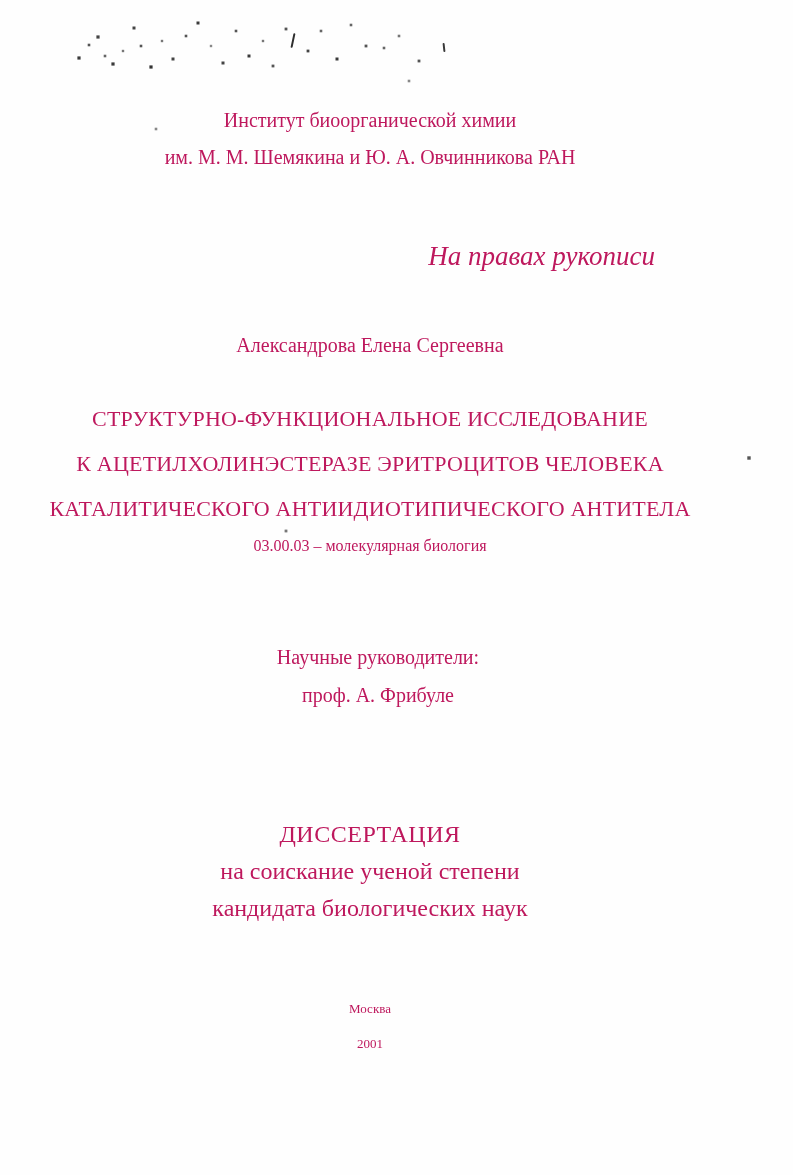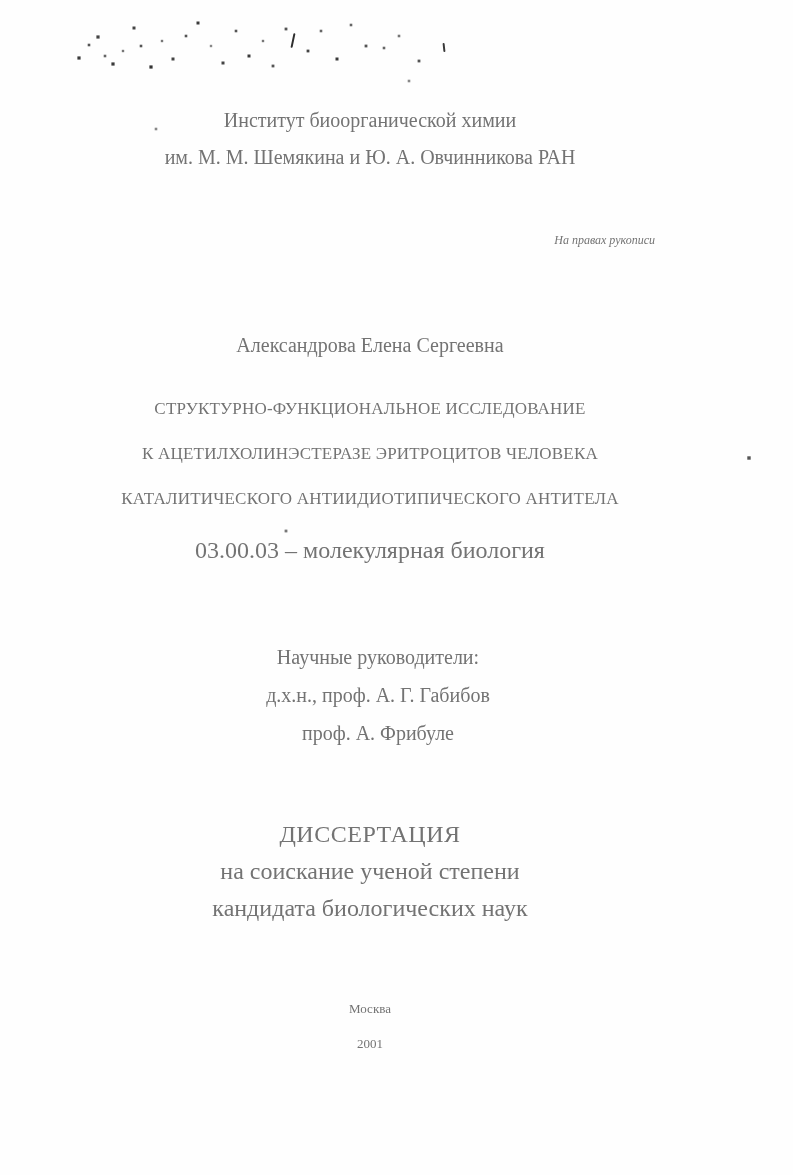--- a/index.html
+++ b/index.html
@@ -7,55 +7,55 @@
     padding: 0;
     background: #ffffff;
   }
   .page {
     position: relative;
     width: 793px;
     height: 1175px;
     background: #fefefe;
     overflow: hidden;
     font-family: "Liberation Serif", "DejaVu Serif", serif;
-    color: #737373;
+    color: #be185d;
   }
   .block {
     position: absolute;
     left: 0;
     width: 740px;
     text-align: center;
   }
   .institute {
     top: 102px;
     font-size: 20px;
     line-height: 37px;
   }
   .manuscript {
     position: absolute;
-    top: 233px;
+    top: 241px;
     left: 0;
     width: 655px;
     text-align: right;
-    font-size: 12px;
+    font-size: 27px;
     font-style: italic;
   }
   .author {
     top: 334px;
     font-size: 20px;
   }
   .title {
-    top: 386px;
-    font-size: 17px;
+    top: 396px;
+    font-size: 22px;
     line-height: 45px;
     letter-spacing: 0.2px;
   }
   .specialty {
     top: 537px;
-    font-size: 24px;
+    font-size: 16px;
   }
   .supervisors {
     top: 638px;
     font-size: 20px;
     line-height: 38px;
     margin-left: 8px;
   }
   .dissertation {
     top: 816px;
     font-size: 24px;
@@ -157,21 +157,20 @@
   <div class="block title">
     <div>СТРУКТУРНО-ФУНКЦИОНАЛЬНОЕ ИССЛЕДОВАНИЕ</div>
     <div>К АЦЕТИЛХОЛИНЭСТЕРАЗЕ ЭРИТРОЦИТОВ ЧЕЛОВЕКА</div>
     <div>КАТАЛИТИЧЕСКОГО АНТИИДИОТИПИЧЕСКОГО АНТИТЕЛА</div>
   </div>
 
   <div class="block specialty">03.00.03 – молекулярная биология</div>
 
   <div class="block supervisors">
     <div>Научные руководители:</div>
-    <div>д.х.н., проф. А. Г. Габибов</div>
     <div>проф. А. Фрибуле</div>
   </div>
 
   <div class="block dissertation">
     <div class="head">ДИССЕРТАЦИЯ</div>
     <div>на соискание ученой степени</div>
     <div>кандидата биологических наук</div>
   </div>
 
   <div class="block city">Москва</div>

